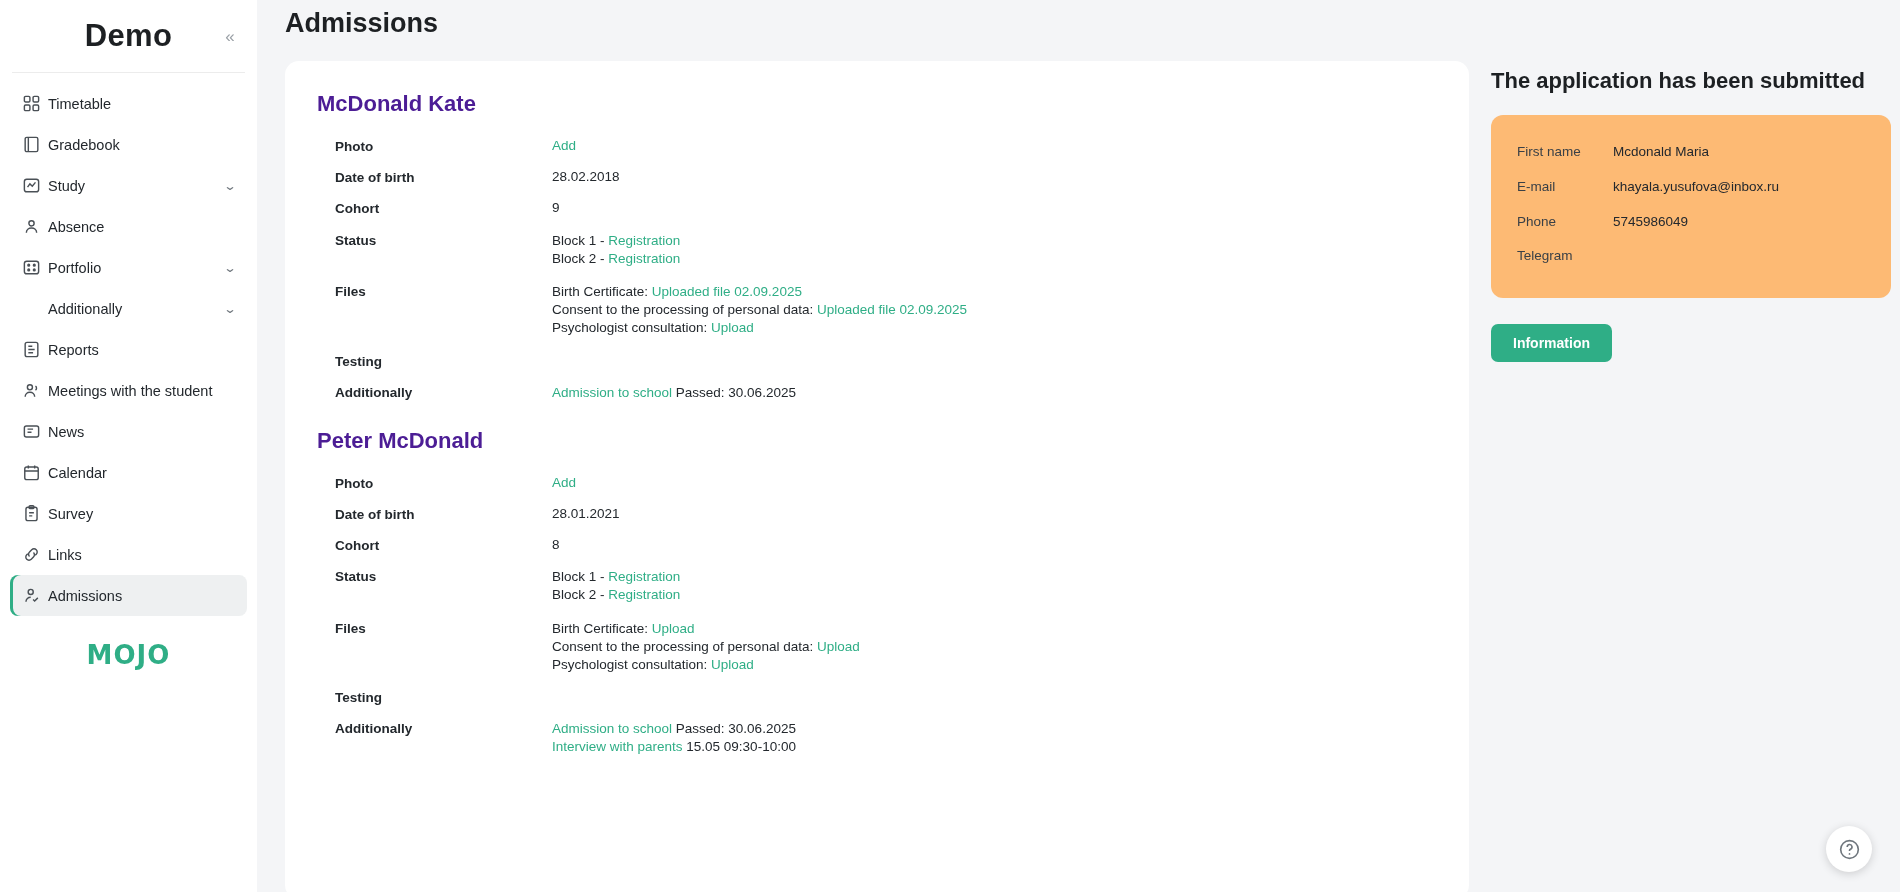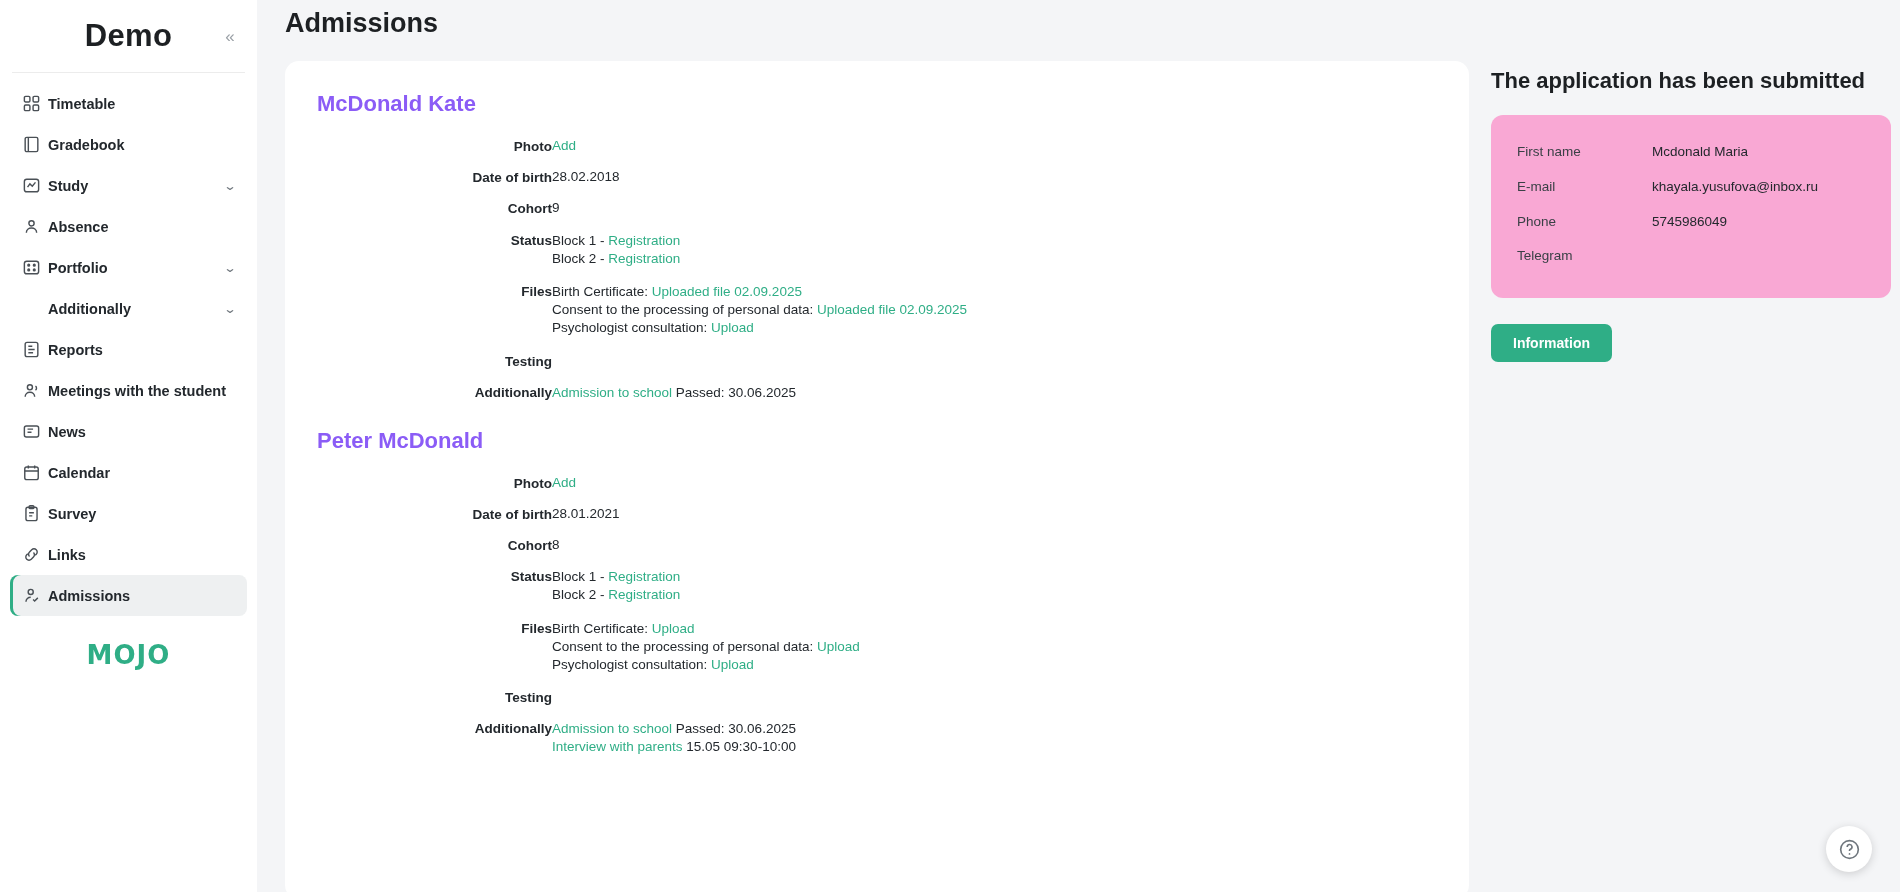--- a/index.html
+++ b/index.html
@@ -59,21 +59,21 @@
     font-size: 14.5px;
     position: relative;
   }
   .nav-item .ico {
     width: 26px;
     flex: 0 0 26px;
     display: flex;
     align-items: center;
     color: #4a5056;
   }
-  .nav-item .lbl { flex: 1; font-weight: bold; }
+  .nav-item .lbl { flex: 1; }
   .nav-item .chev {
     color: #6f767d;
     font-size: 12px;
     margin-left: auto;
     transform: scaleX(1.35);
   }
   .nav-item.active {
     background: #eef0f1;
     box-shadow: inset 3px 0 0 #2fae86;
   }
@@ -110,38 +110,37 @@
   .card {
     width: 1184px;
     background: #fff;
     border-radius: 14px;
     padding: 28px 32px 30px 32px;
     min-height: 838px;
   }
   .student-name {
     font-size: 22px;
     font-weight: bold;
-    color: #8b5cf6;
+    color: #4c1d95;
     margin-bottom: 14px;
     margin-top: 2px;
   }
   .field-row {
     display: flex;
     padding: 7px 0 8px 0;
     align-items: flex-start;
   }
   .field-label {
     width: 235px;
     flex: 0 0 235px;
     font-size: 13.5px;
     font-weight: bold;
     color: #23282d;
     padding-left: 18px;
     padding-top: 1px;
-    text-align: right;
   }
   .field-value {
     font-size: 13.5px;
     color: #23282d;
     line-height: 1.2;
   }
   .field-value .line { padding: 1px 0; }
   .lnk {
     color: #2fae86;
     cursor: pointer;
@@ -154,41 +153,40 @@
     padding-right: 0;
   }
   .right-title {
     font-size: 22px;
     font-weight: bold;
     color: #1d2023;
     line-height: 1.22;
     padding: 7px 0 20px 0;
   }
   .info-card {
-    background: #f9a8d4;
+    background: #fdba74;
     border-radius: 12px;
     padding: 20px 26px 24px 26px;
   }
   .info-row {
     display: flex;
     padding: 9px 0;
     align-items: flex-start;
   }
   .info-key {
     width: 96px;
     flex: 0 0 96px;
     font-size: 13.5px;
     color: #3a4046;
     line-height: 1.25;
   }
   .info-val {
     font-size: 13.5px;
     color: #23282d;
     line-height: 1.25;
-    margin-left: 39px;
   }
   .btn-wrap { display: flex; justify-content: flex-start; margin-top: 26px; }
   .btn-primary {
     background: #2fae86;
     color: #fff;
     border: none;
     border-radius: 7px;
     padding: 11px 22px;
     font-size: 14px;
     font-weight: bold;

